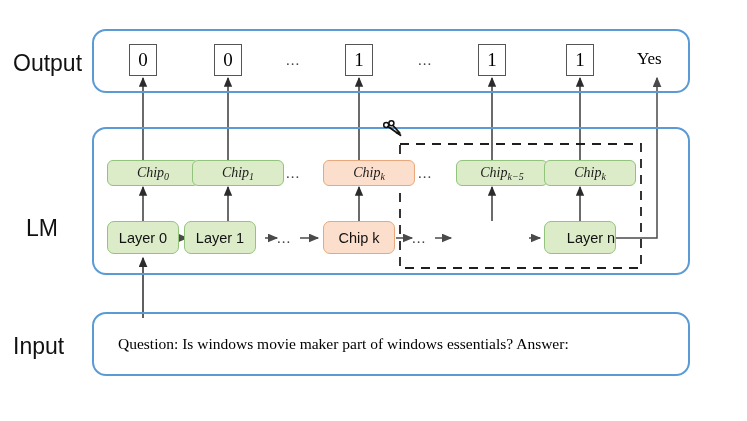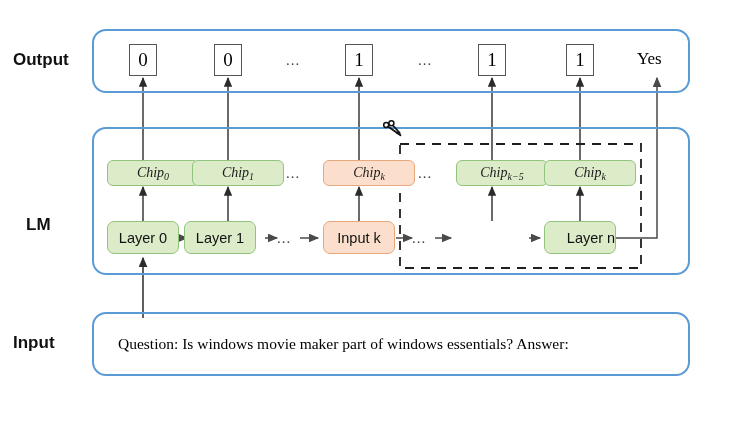--- a/index.html
+++ b/index.html
@@ -2,21 +2,21 @@
 <html><head>
 <meta charset="utf-8">
 <style>
   html,body{margin:0;padding:0;background:#ffffff;}
   body{width:747px;height:421px;position:relative;overflow:hidden;
        font-family:"Liberation Sans", sans-serif;}
   #stage{position:absolute;left:0;top:0;width:747px;height:421px;}
   #svg-layer{position:absolute;left:0;top:0;width:747px;height:421px;}
 
   .row-label{position:absolute;font-family:"Liberation Sans",sans-serif;
-             font-size:17px;color:#111;white-space:nowrap;font-weight:bold;}
+             font-size:23px;color:#111;white-space:nowrap;}
 
   .panel{position:absolute;border:2px solid #5b9bd5;border-radius:14px;
          background:transparent;box-sizing:border-box;}
 
   .obox{position:absolute;border:1.4px solid #555;background:#fff;
         width:28px;height:32px;box-sizing:border-box;
         display:flex;align-items:center;justify-content:center;
         font-family:"Liberation Serif",serif;font-size:19px;color:#000;}
 
   .yes-text{position:absolute;font-family:"Liberation Serif",serif;
@@ -161,21 +161,21 @@
       <sub>k−5</sub>
   </div>
   <div class="chip green" style="left:544px;top:160px;">
     <span>Chip</span>
       <sub>k</sub>
   </div>
 
   <div class="layer green" style="left:107px;top:221px;">Layer 0</div>
   <div class="layer green" style="left:184px;top:221px;">Layer 1</div>
   <div class="dots" style="left:277px;top:230px;">...</div>
-  <div class="layer orange" style="left:323px;top:221px;">Input k</div>
+  <div class="layer orange" style="left:323px;top:221px;">Chip k</div>
   <div class="dots" style="left:412px;top:230px;">...</div>
   <div class="layer green" style="left:544px;top:221px;padding-left:22px;">Layer n</div>
 
   <div class="scissors" style="left:381px;top:120px;">
     <svg viewBox="0 0 24 24" width="24" height="24" xmlns="http://www.w3.org/2000/svg">
       <g stroke="#111" stroke-width="1.5" fill="none" stroke-linecap="round">
         <circle cx="5.2" cy="5.0" r="2.5"></circle>
         <circle cx="10.4" cy="3.3" r="2.5"></circle>
         <path d="M7.0 6.6 L19.5 15.2" stroke-width="1.8"></path>
         <path d="M12.0 5.5 L18.8 13.0" stroke-width="1.8"></path>

